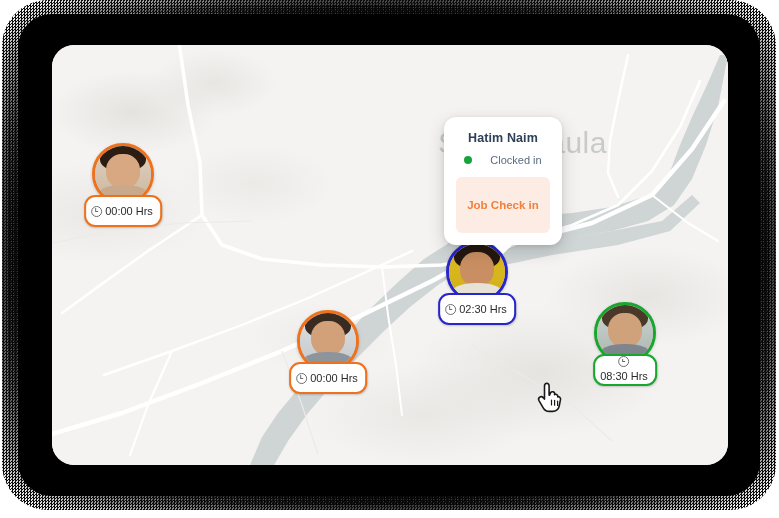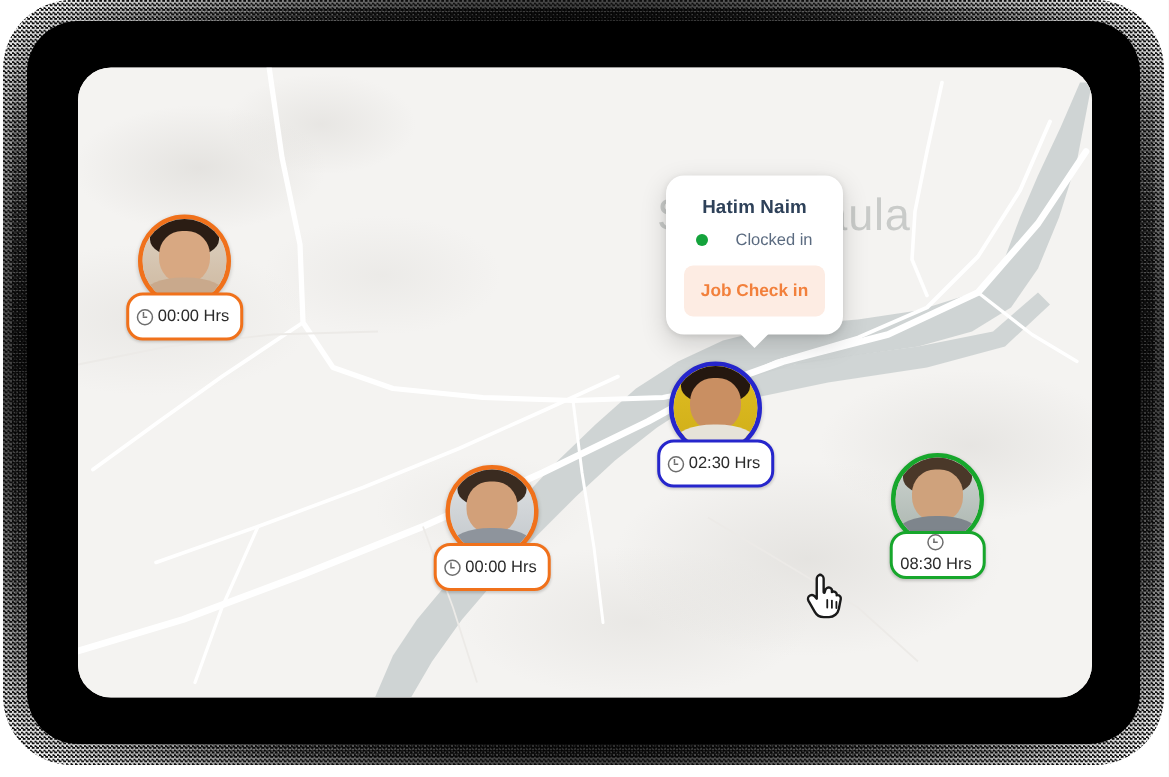--- a/index.html
+++ b/index.html
@@ -140,21 +140,21 @@
     display:flex;align-items:center;justify-content:center;gap:18px;
     font-size:11px;color:#5b6b80;margin-bottom:11px;
   }
   .dot{width:8px;height:8px;border-radius:50%;background:#14a33c;flex:0 0 auto;}
   .p-btn{
     display:block;width:100%;box-sizing:border-box;
     background:#fdece3;color:#f2803c;
     border:none;border-radius:6px;
     font-family:"Liberation Sans", sans-serif;
     font-size:11.5px;font-weight:bold;
-    padding:11px 4px;cursor:pointer;
+    padding:22px 4px;cursor:pointer;
   }
 
   
   #cursor{position:absolute;left:484px;top:336px;width:30px;height:34px;}
 </style>
 </head>
 <body>
 
 <div id="frame">
   <div class="noise-shadow"></div>

